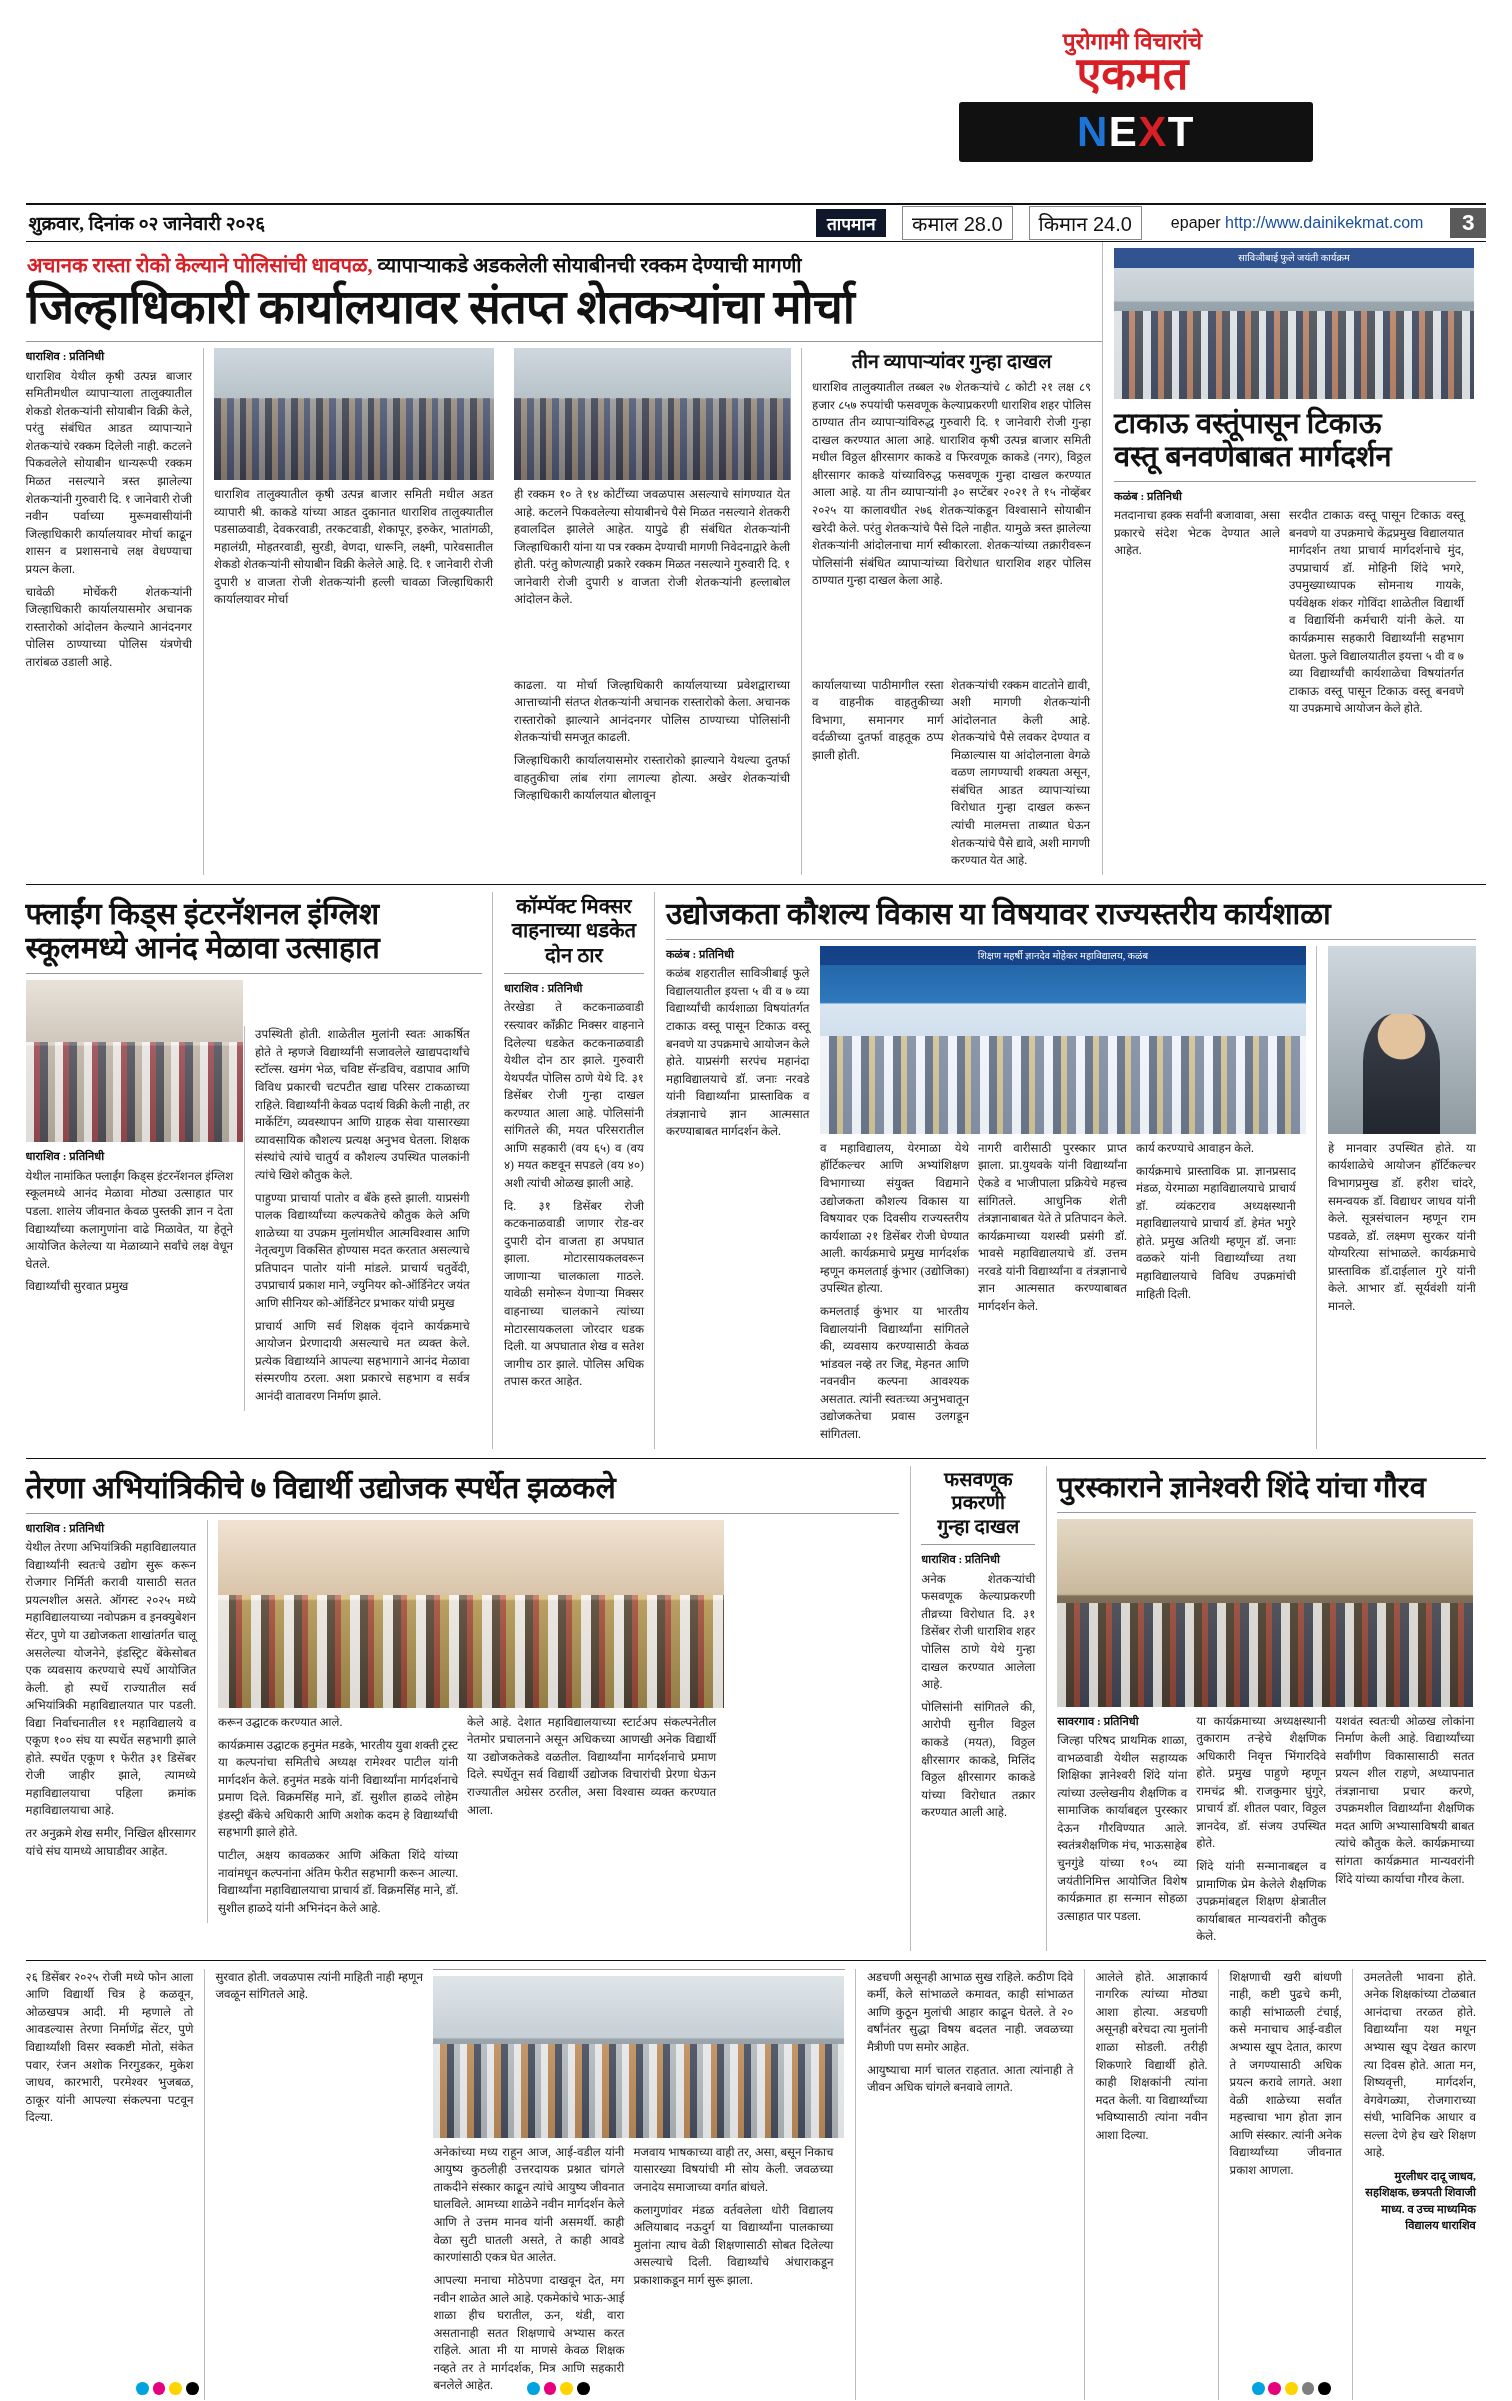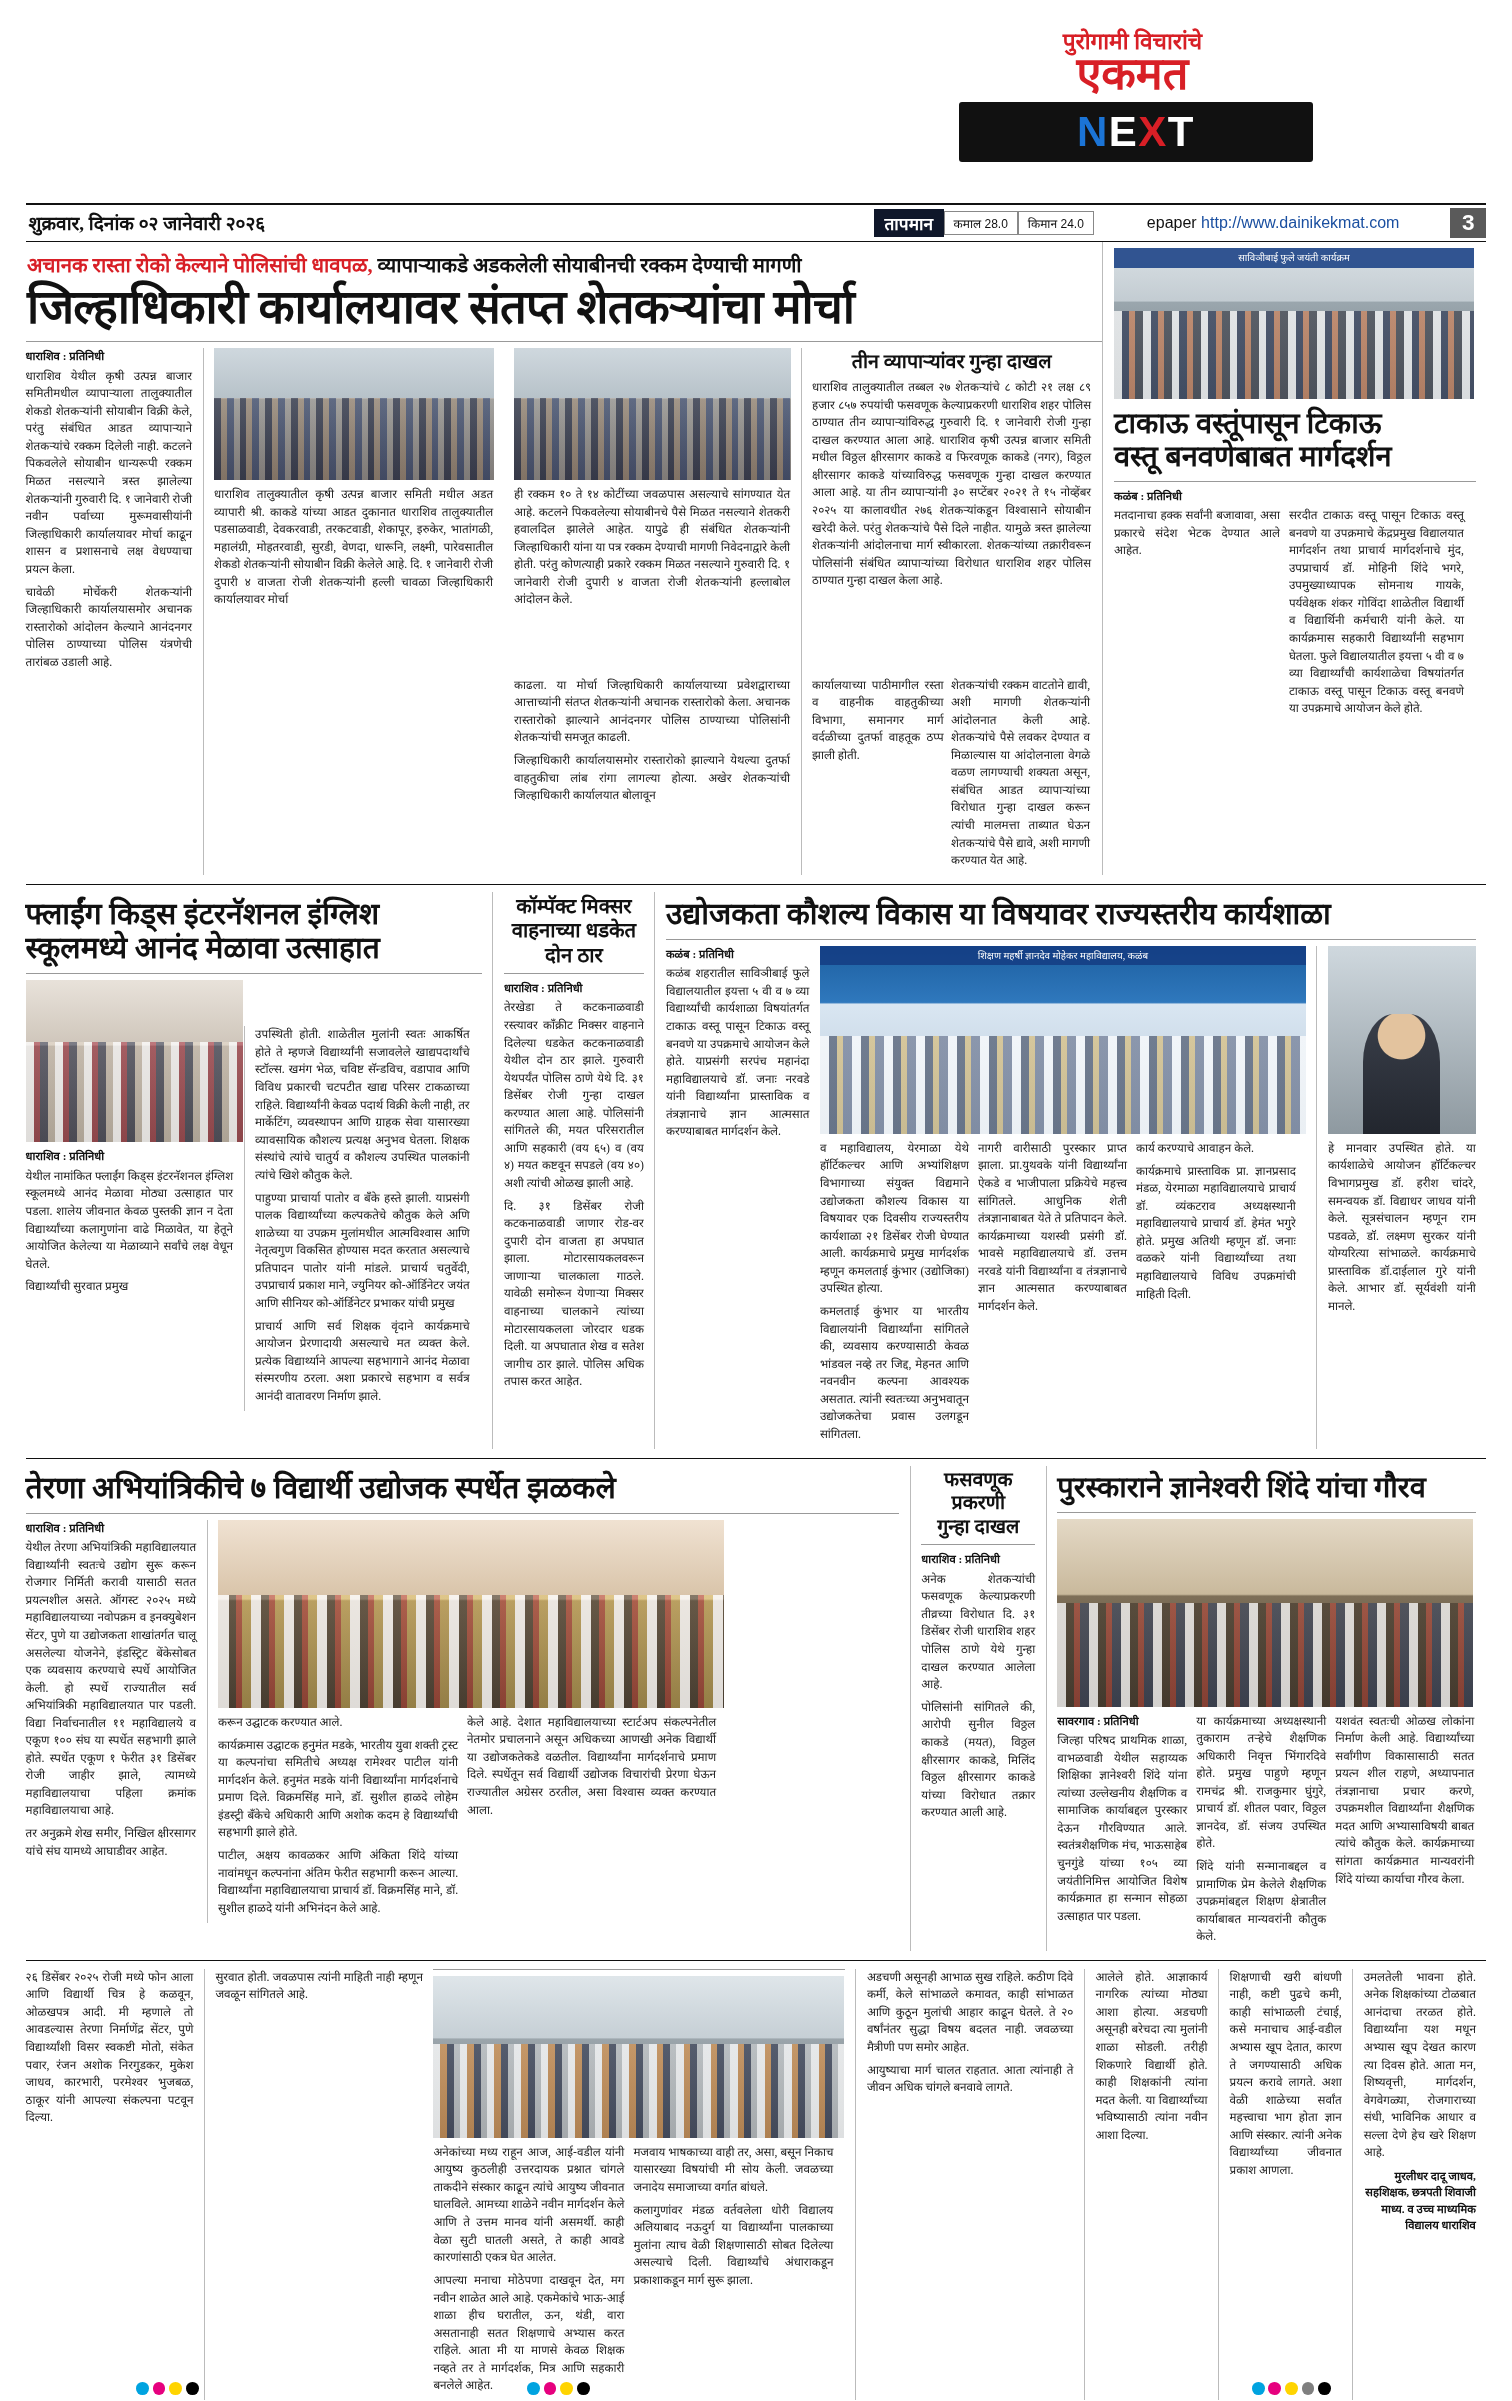--- a/index.html
+++ b/index.html
@@ -33,25 +33,25 @@
     display:flex; align-items:center; justify-content:center;
     border-radius:3px; margin-left:22.6px;
   }
   .next-text { font-size:42px; font-weight:bold; letter-spacing:1.5px; font-family:"Liberation Sans", sans-serif; }
   .next-text .n { color:#1b74d6; }
   .next-text .e { color:#ffffff; }
   .next-text .x { color:#d81f26; }
   .next-text .t { color:#ffffff; }
 
   
-  .rulebar-top { border-top:2.3px solid #111; border-bottom:0.8px solid #111; height:39px; display:flex; align-items:center; font-size:16.6px;gap:24px; }
+  .rulebar-top { border-top:2.3px solid #111; border-bottom:0.8px solid #111; height:39px; display:flex; align-items:center; font-size:16.6px; }
   .rb-date { font-family:"Liberation Serif", serif; font-weight:bold; font-size:19px; padding-left:3px; }
   .rb-temp-wrap { margin-left:auto; display:flex; align-items:center; gap:0; }
   .rb-temp-label { background:#0f172a; color:#fff; font-weight:bold; font-size:17.3px; padding:2.3px 10.5px; font-family:"Liberation Serif", serif; }
-  .rb-temp-val { border:0.8px solid #888; font-size:12px; padding:2.3px 9px; margin-left:0; }
+  .rb-temp-val { border:0.8px solid #888; font-size:20px; padding:2.3px 9px; margin-left:16px; }
   .rb-epaper { margin-left:29px; font-size:16px; }
   .rb-epaper .u { color:#1a4fa0; }
   .rb-page { margin-left:27px; background:#5a5a5a; color:#fff; font-weight:bold; font-size:22.6px; width:36px; height:30px; display:flex; align-items:center; justify-content:center; }
 
   
   .kicker { color:#d81f26; font-family:"Liberation Serif", serif; font-weight:bold; font-size:20.3px; padding:7.5px 0 1.5px 1.5px; }
   .kicker .blk { color:#111; }
   .lead-head {
     font-family:"Liberation Serif", serif; font-weight:bold;
     font-size:47px; line-height:1.1; padding:3px 0 7.5px 1.5px; letter-spacing:-0.8px;

